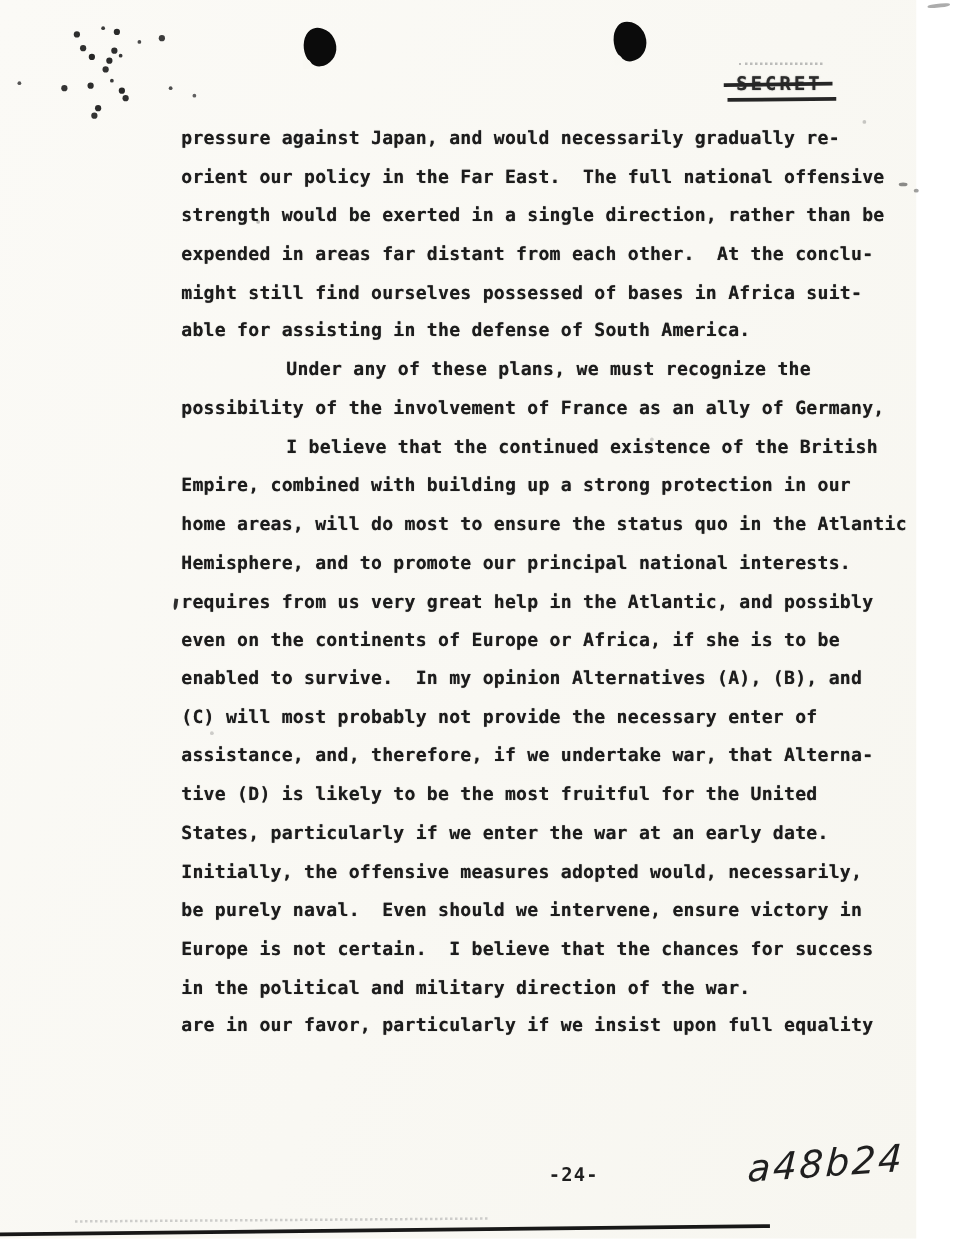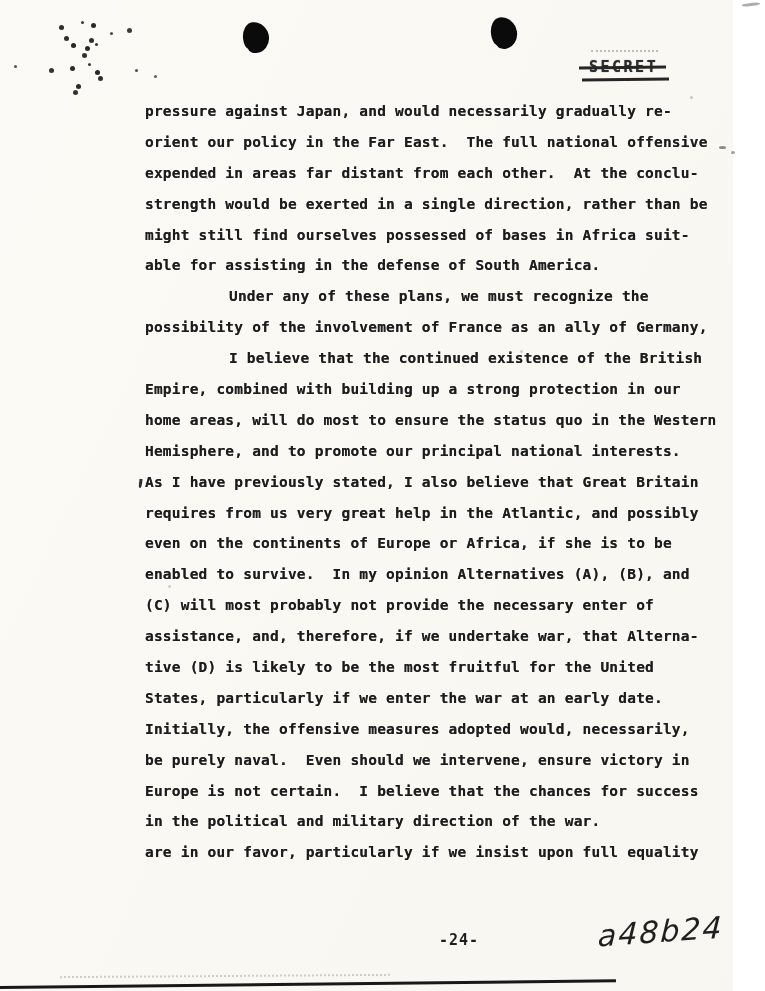--- a/index.html
+++ b/index.html
@@ -199,31 +199,30 @@
 
   <div class="stamp">
     <span>SECRET</span>
     <span class="strike"></span>
     <span class="under"></span>
   </div>
 
   <div class="text-block" id="text-block">
       <div class="text-line">pressure against Japan, and would necessarily gradually re-</div>
       <div class="text-line">orient our policy in the Far East.  The full national offensive</div>
+      <div class="text-line">strength would be exerted in a single direction, rather than be</div>
       <div class="text-line">expended in areas far distant from each other.  At the conclu-</div>
-      <div class="text-line">strength would be exerted in a single direction, rather than be</div>
       <div class="text-line">might still find ourselves possessed of bases in Africa suit-</div>
       <div class="text-line">able for assisting in the defense of South America.</div>
       <div class="text-line indent">Under any of these plans, we must recognize the</div>
       <div class="text-line">possibility of the involvement of France as an ally of Germany,</div>
       <div class="text-line indent">I believe that the continued existence of the British</div>
       <div class="text-line">Empire, combined with building up a strong protection in our</div>
-      <div class="text-line">home areas, will do most to ensure the status quo in the Western</div>
+      <div class="text-line">home areas, will do most to ensure the status quo in the Atlantic</div>
       <div class="text-line">Hemisphere, and to promote our principal national interests.</div>
-      <div class="text-line">As I have previously stated, I also believe that Great Britain</div>
       <div class="text-line">requires from us very great help in the Atlantic, and possibly</div>
       <div class="text-line">even on the continents of Europe or Africa, if she is to be</div>
       <div class="text-line">enabled to survive.  In my opinion Alternatives (A), (B), and</div>
       <div class="text-line">(C) will most probably not provide the necessary enter of</div>
       <div class="text-line">assistance, and, therefore, if we undertake war, that Alterna-</div>
       <div class="text-line">tive (D) is likely to be the most fruitful for the United</div>
       <div class="text-line">States, particularly if we enter the war at an early date.</div>
       <div class="text-line">Initially, the offensive measures adopted would, necessarily,</div>
       <div class="text-line">be purely naval.  Even should we intervene, ensure victory in</div>
       <div class="text-line">Europe is not certain.  I believe that the chances for success</div>

